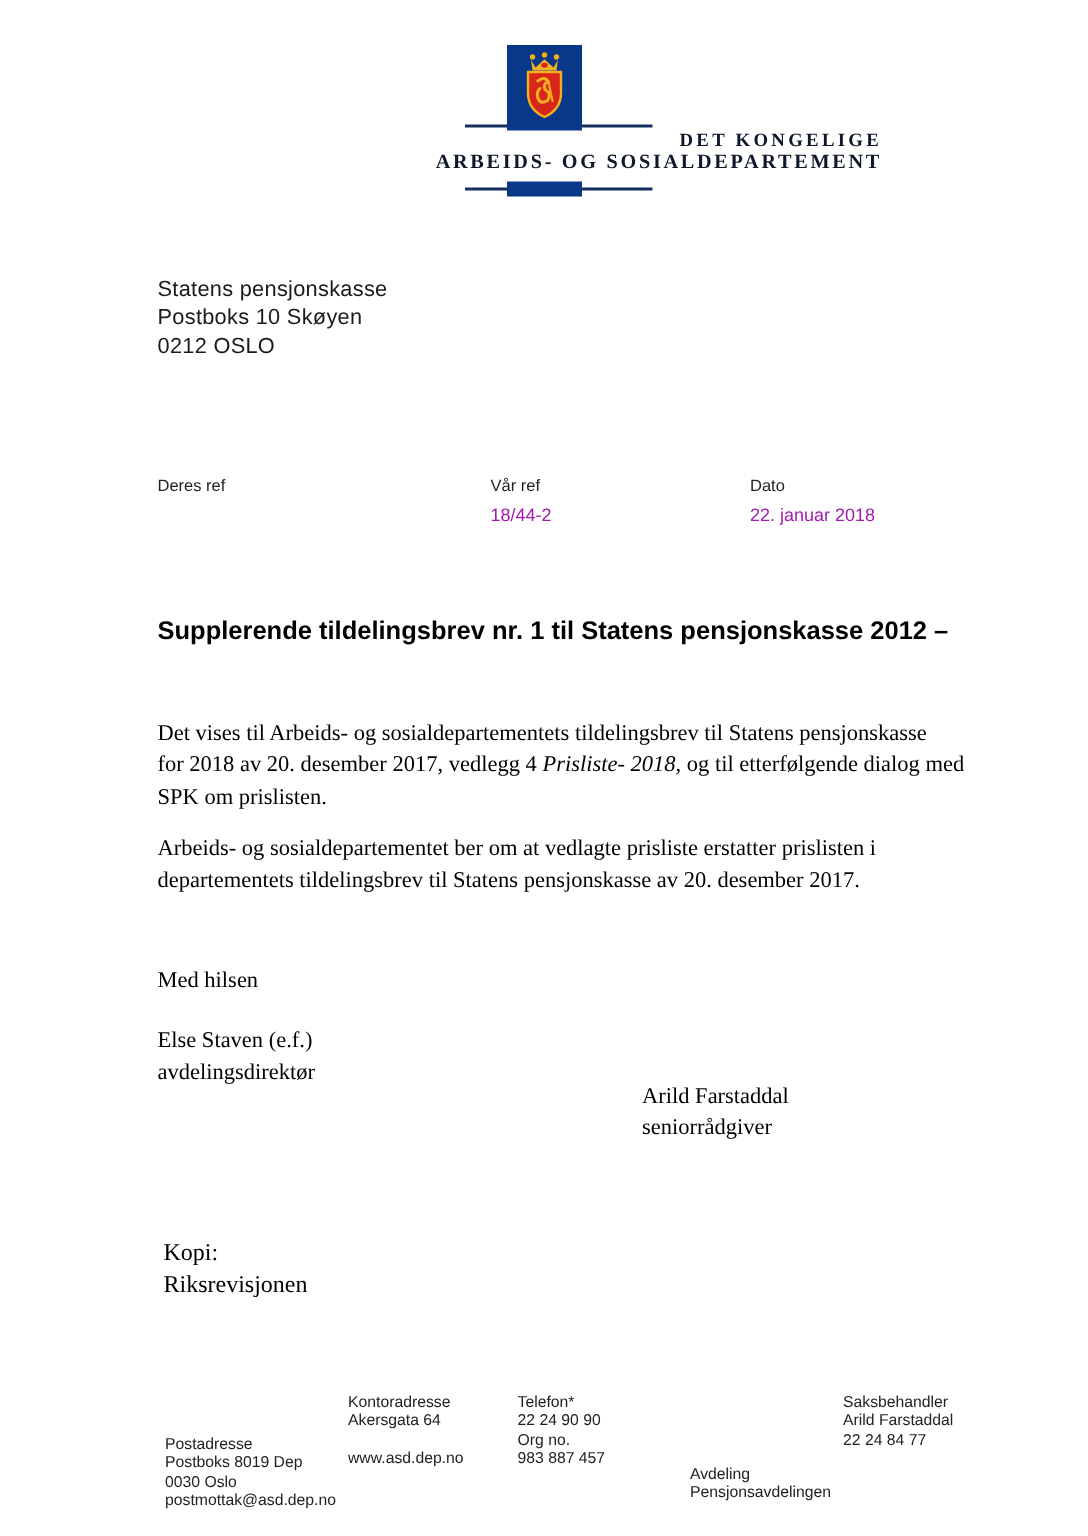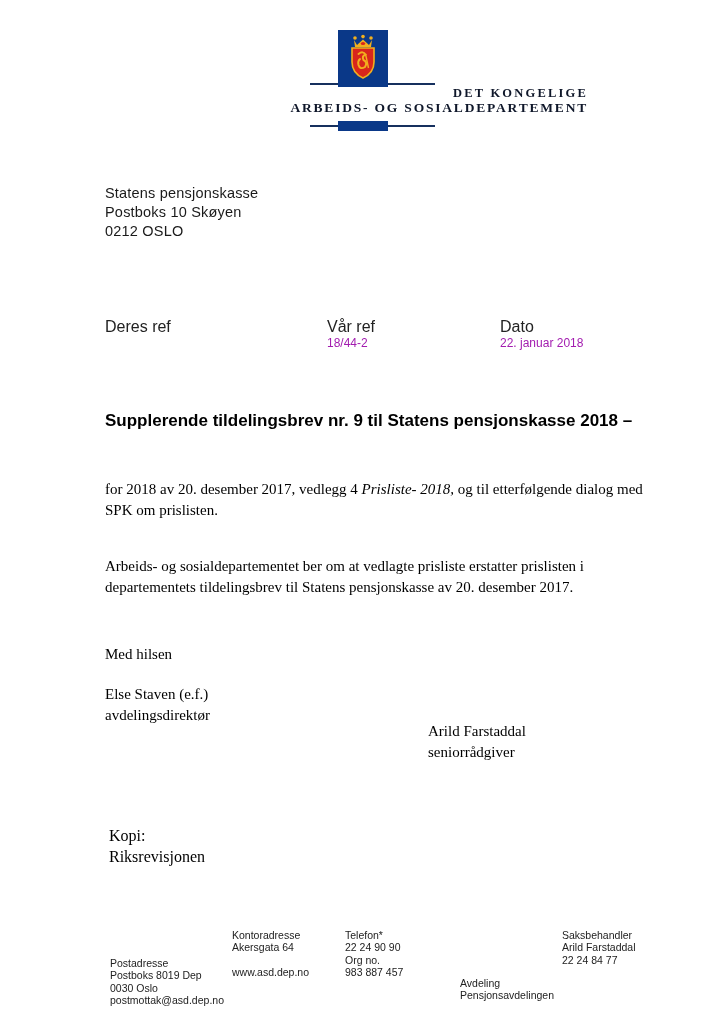--- a/index.html
+++ b/index.html
@@ -38,21 +38,21 @@
   .ministry-name .l1 { font-size: 12.5px; letter-spacing: 2.2px; line-height: 14px; }
   .ministry-name .l2 { font-size: 13.5px; letter-spacing: 1.8px; line-height: 16px; }
 
   
   .recipient {
     position: absolute; left: 105px; top: 184px;
     font-size: 14.5px; line-height: 19px; letter-spacing: 0.2px; color: #1a1a1a;
   }
 
   
-  .ref-label { position: absolute; top: 318px; font-size: 16px; color: #222; }
+  .ref-label { position: absolute; top: 318px; font-size: 11px; color: #222; }
   .ref-value { position: absolute; top: 336px; font-size: 12px; color: #a21caf; }
   .ref-col1 { left: 105px; }
   .ref-col2 { left: 327px; }
   .ref-col3 { left: 500px; }
 
   
   .subject {
     position: absolute; left: 105px; top: 411px;
     font-size: 17px; font-weight: bold; line-height: 19.5px; color: #000;
   }
@@ -115,24 +115,25 @@
   </div>
 
   <div class="ref-label ref-col1 sans">Deres ref</div>
   <div class="ref-label ref-col2 sans">Vår ref</div>
   <div class="ref-label ref-col3 sans">Dato</div>
   <div class="ref-value ref-col1 sans"></div>
   <div class="ref-value ref-col2 sans">18/44-2</div>
   <div class="ref-value ref-col3 sans">22. januar 2018</div>
 
   <div class="subject sans">
-    <div>Supplerende tildelingsbrev nr. 9 til Statens pensjonskasse 2018 –</div>
+    <div>Supplerende tildelingsbrev nr. 1 til Statens pensjonskasse 2012 –</div>
   </div>
 
   <div class="para para1">
+    <div>Det vises til Arbeids- og sosialdepartementets tildelingsbrev til Statens pensjonskasse</div>
     <div><span>for 2018 av 20. desember 2017, vedlegg 4 </span><span class="it">Prisliste- 2018,</span><span> og til etterfølgende dialog med</span></div>
     <div>SPK om prislisten.</div>
   </div>
 
   <div class="para para2">
     <div>Arbeids- og sosialdepartementet ber om at vedlagte prisliste erstatter prislisten i</div>
     <div>departementets tildelingsbrev til Statens pensjonskasse av 20. desember 2017.</div>
   </div>
 
   <div class="closing">Med hilsen</div>

